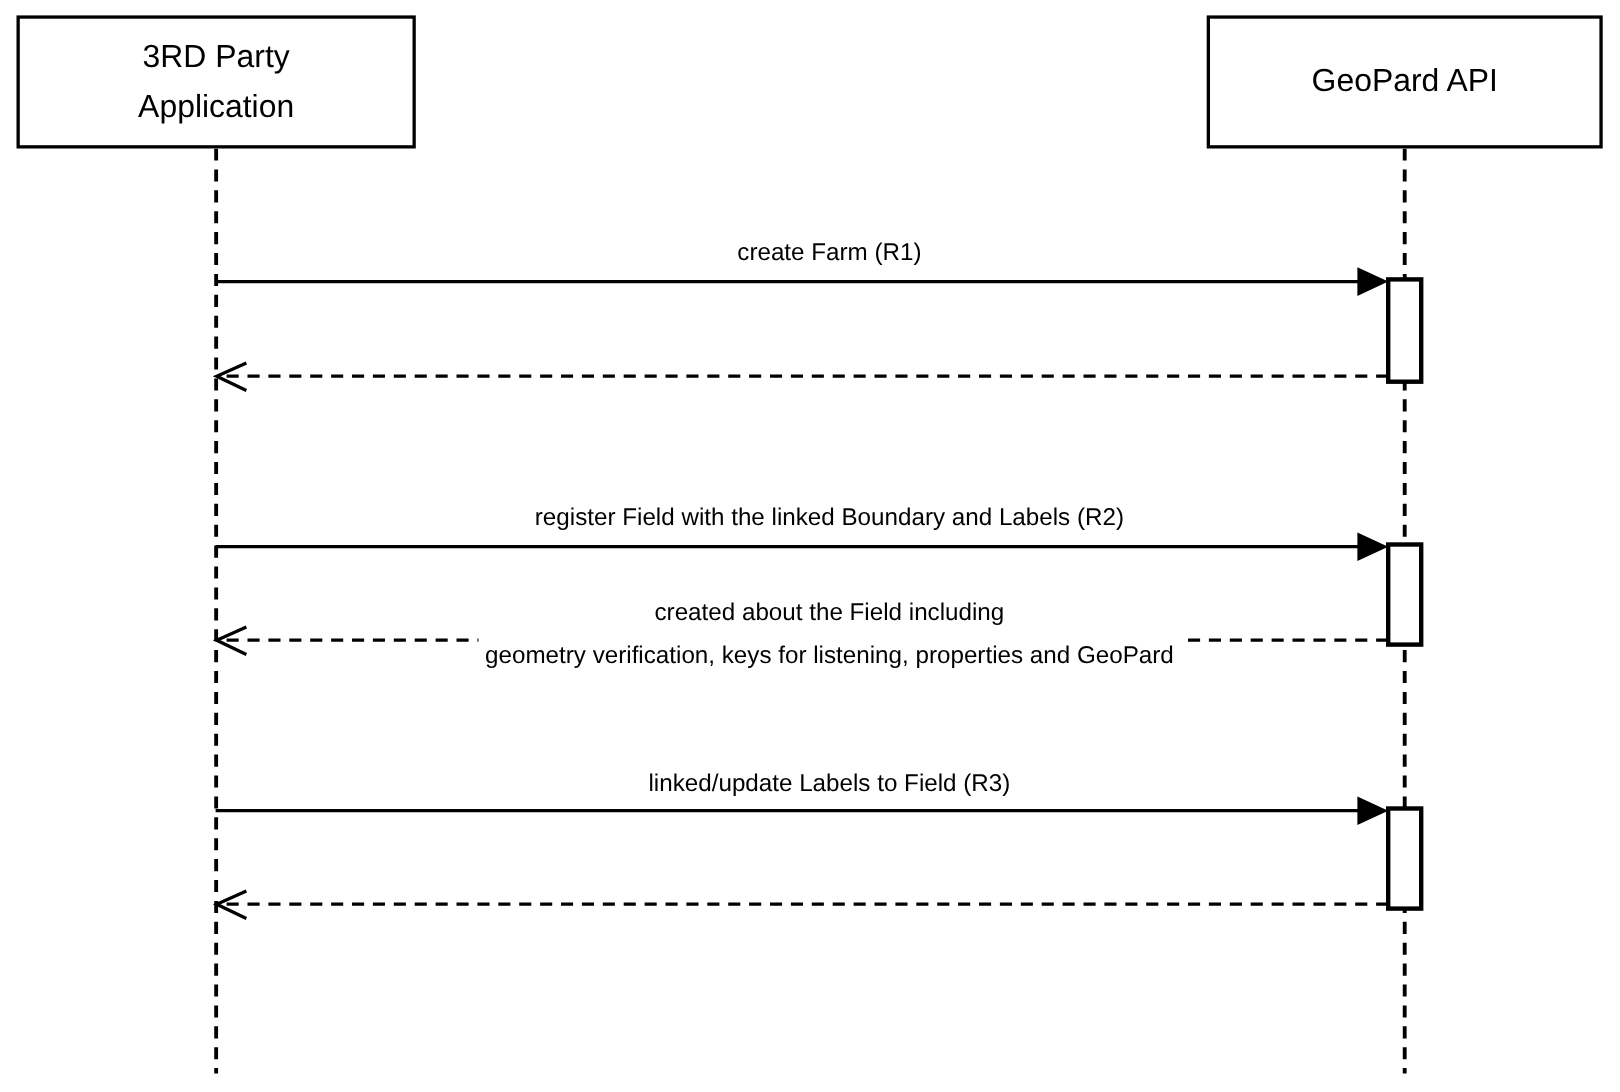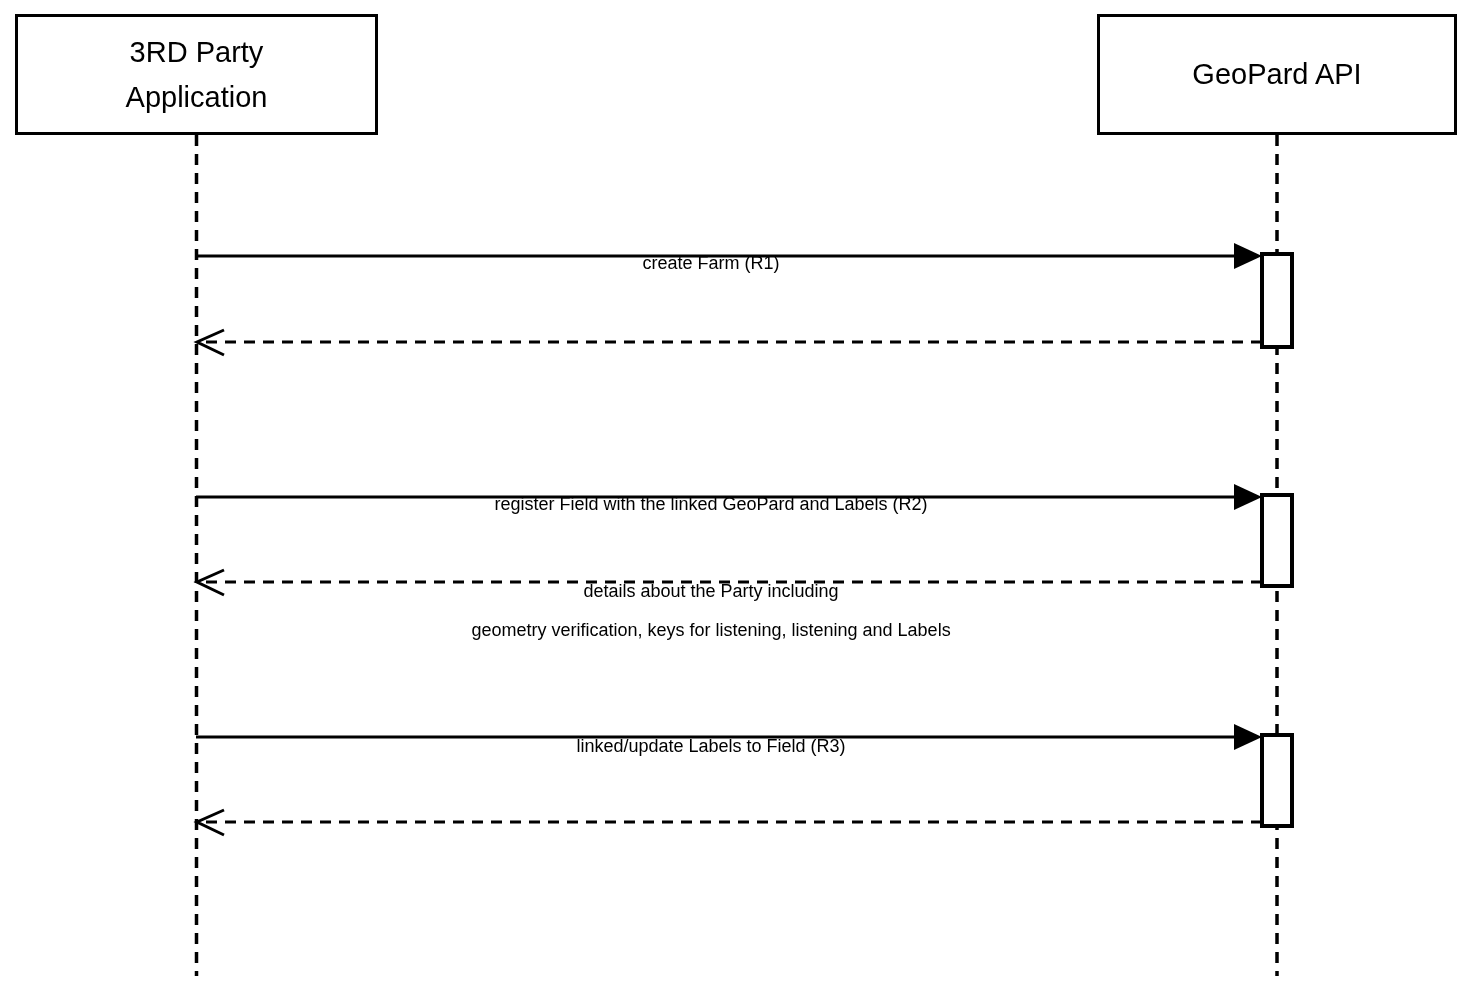--- a/index.html
+++ b/index.html
@@ -36,28 +36,27 @@
     font-size: 29px;
     line-height: 1.55;
     color: #000000;
     white-space: pre-line;
     z-index: 3;
   }
   #actor-left  { left: 15px;   width: 363px; }
   #actor-right { left: 1097px; width: 360px; }
   .msg-label {
     position: absolute;
-    left: 711px;
+    left: 754px;
     transform: translateX(-50%);
     white-space: nowrap;
-    font-size: 18px;
+    font-size: 22px;
     line-height: 1.18;
     color: #000000;
     z-index: 2;
-    margin-top: 37px;
   }
   .msg-label.masking {
     background: #ffffff;
     padding: 8px 6px 0 6px;
   }
 </style>
 </head>
 <body>
 
 <div id="canvas">
@@ -102,22 +101,22 @@
     </g>
   </svg>
 
   <div id="actor-left" class="actor-box">3RD Party
 Application</div>
   <div id="actor-right" class="actor-box">GeoPard API</div>
 
   <div class="msg-label" style="top:216px">create Farm (R1)</div>
 
 
-  <div class="msg-label" style="top:457px">register Field with the linked GeoPard and Labels (R2)</div>
+  <div class="msg-label" style="top:457px">register Field with the linked Boundary and Labels (R2)</div>
 
-  <div class="msg-label" style="top:544px">details about the Party including</div>
+  <div class="msg-label" style="top:544px">created about the Field including</div>
 
-  <div class="msg-label masking" style="top:575px">geometry verification, keys for listening, listening and Labels</div>
+  <div class="msg-label masking" style="top:575px">geometry verification, keys for listening, properties and GeoPard</div>
 
   <div class="msg-label" style="top:699px">linked/update Labels to Field (R3)</div>
 
 
 </div>
 
 </body></html>

